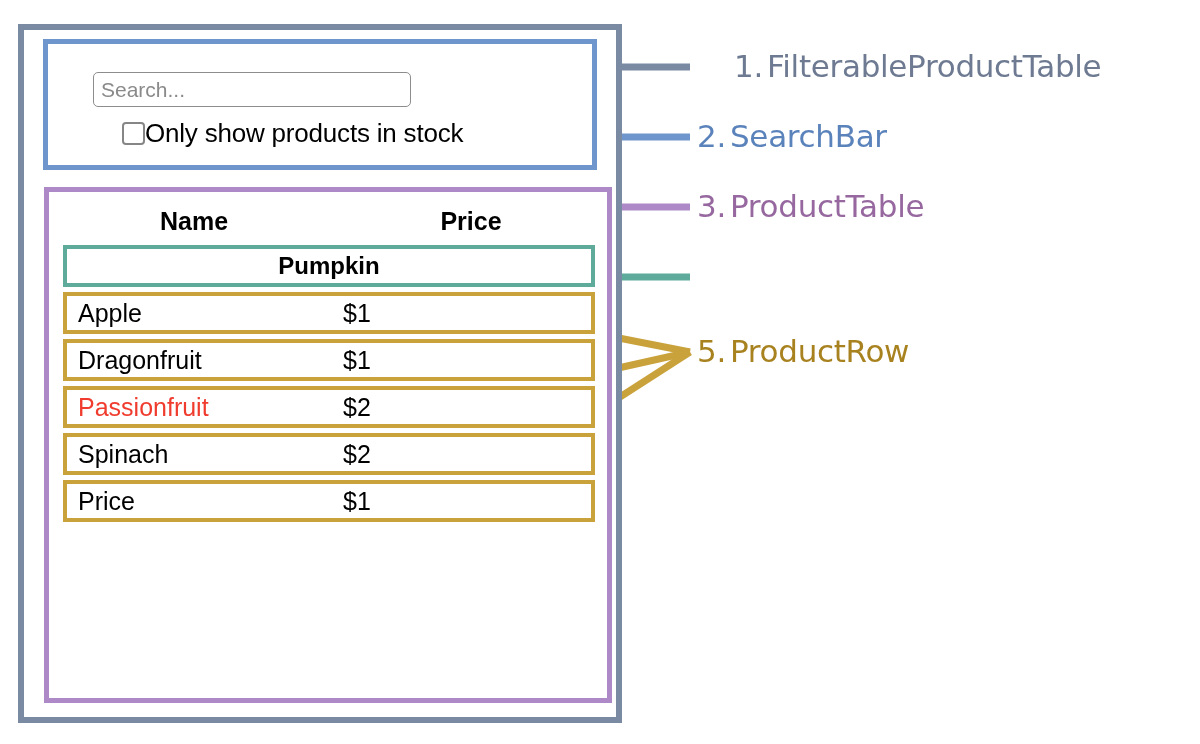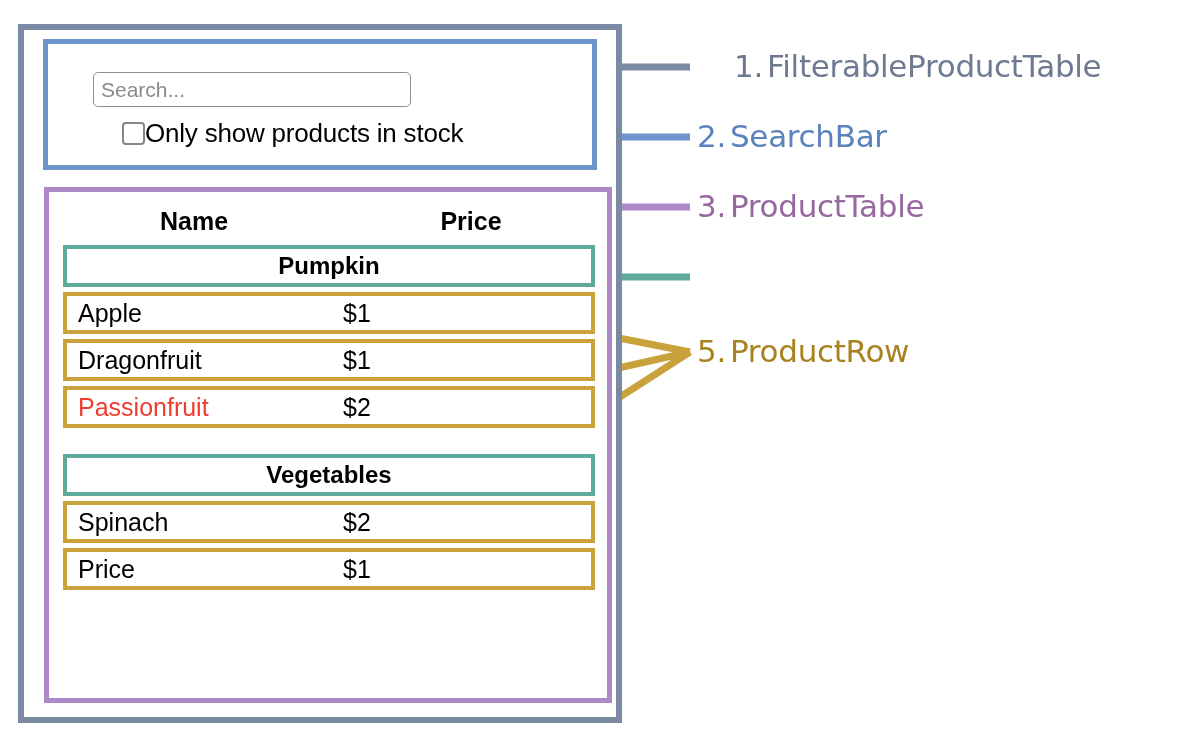--- a/index.html
+++ b/index.html
@@ -211,21 +211,20 @@
         <div class="prod-row">
           <span class="prod-name">Dragonfruit</span>
           <span class="prod-price">$1</span>
         </div>
 
         <div class="prod-row">
           <span class="prod-name oos">Passionfruit</span>
           <span class="prod-price">$2</span>
         </div>
 
-        <div class="cat-row spaced">Vegetables</div>
 
         <div class="prod-row">
           <span class="prod-name">Spinach</span>
           <span class="prod-price">$2</span>
         </div>
 
 
         <div class="prod-row">
           <span class="prod-name">Price</span>
           <span class="prod-price">$1</span>

